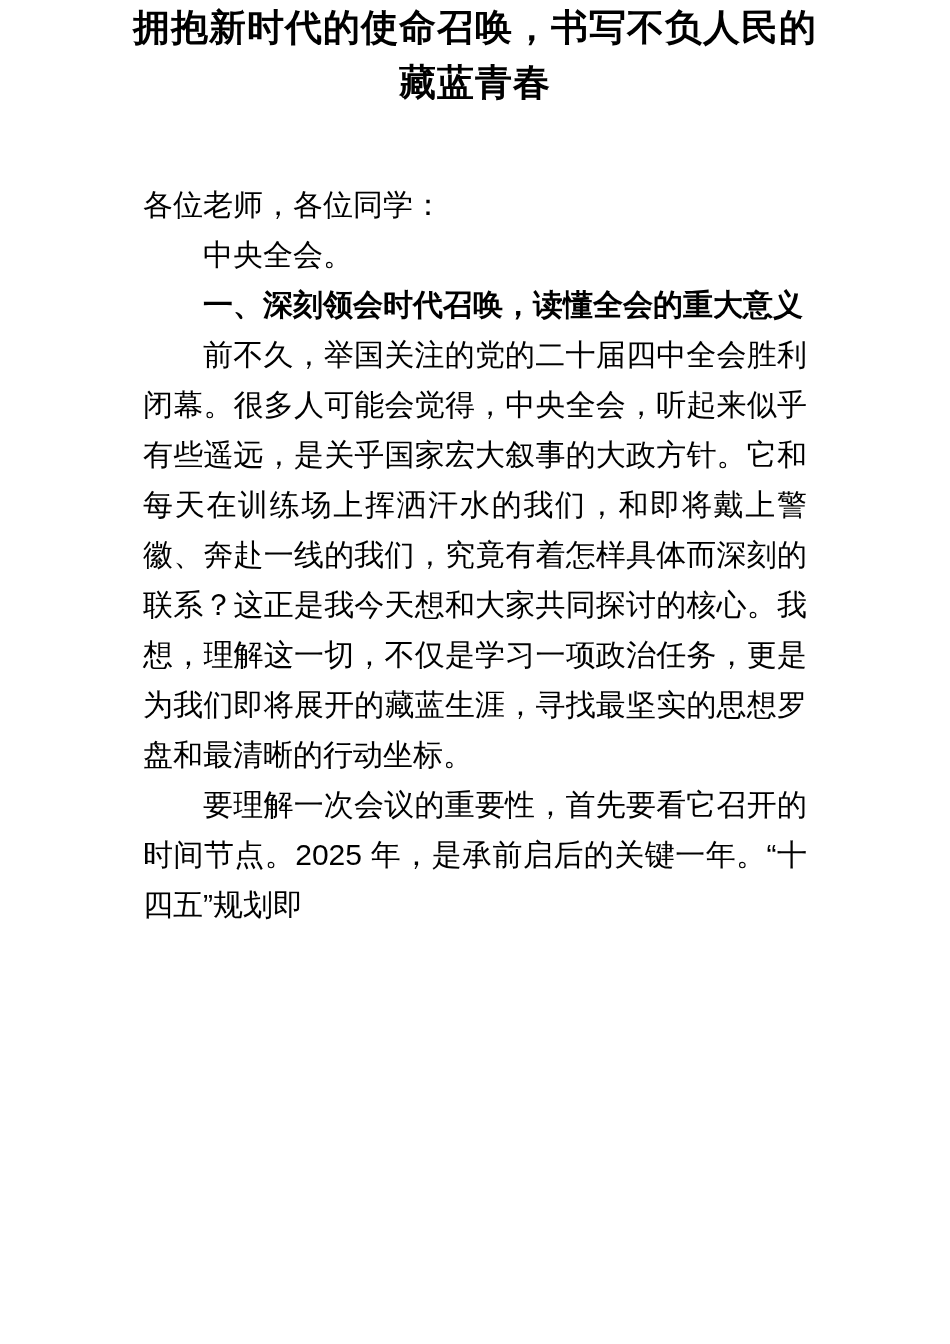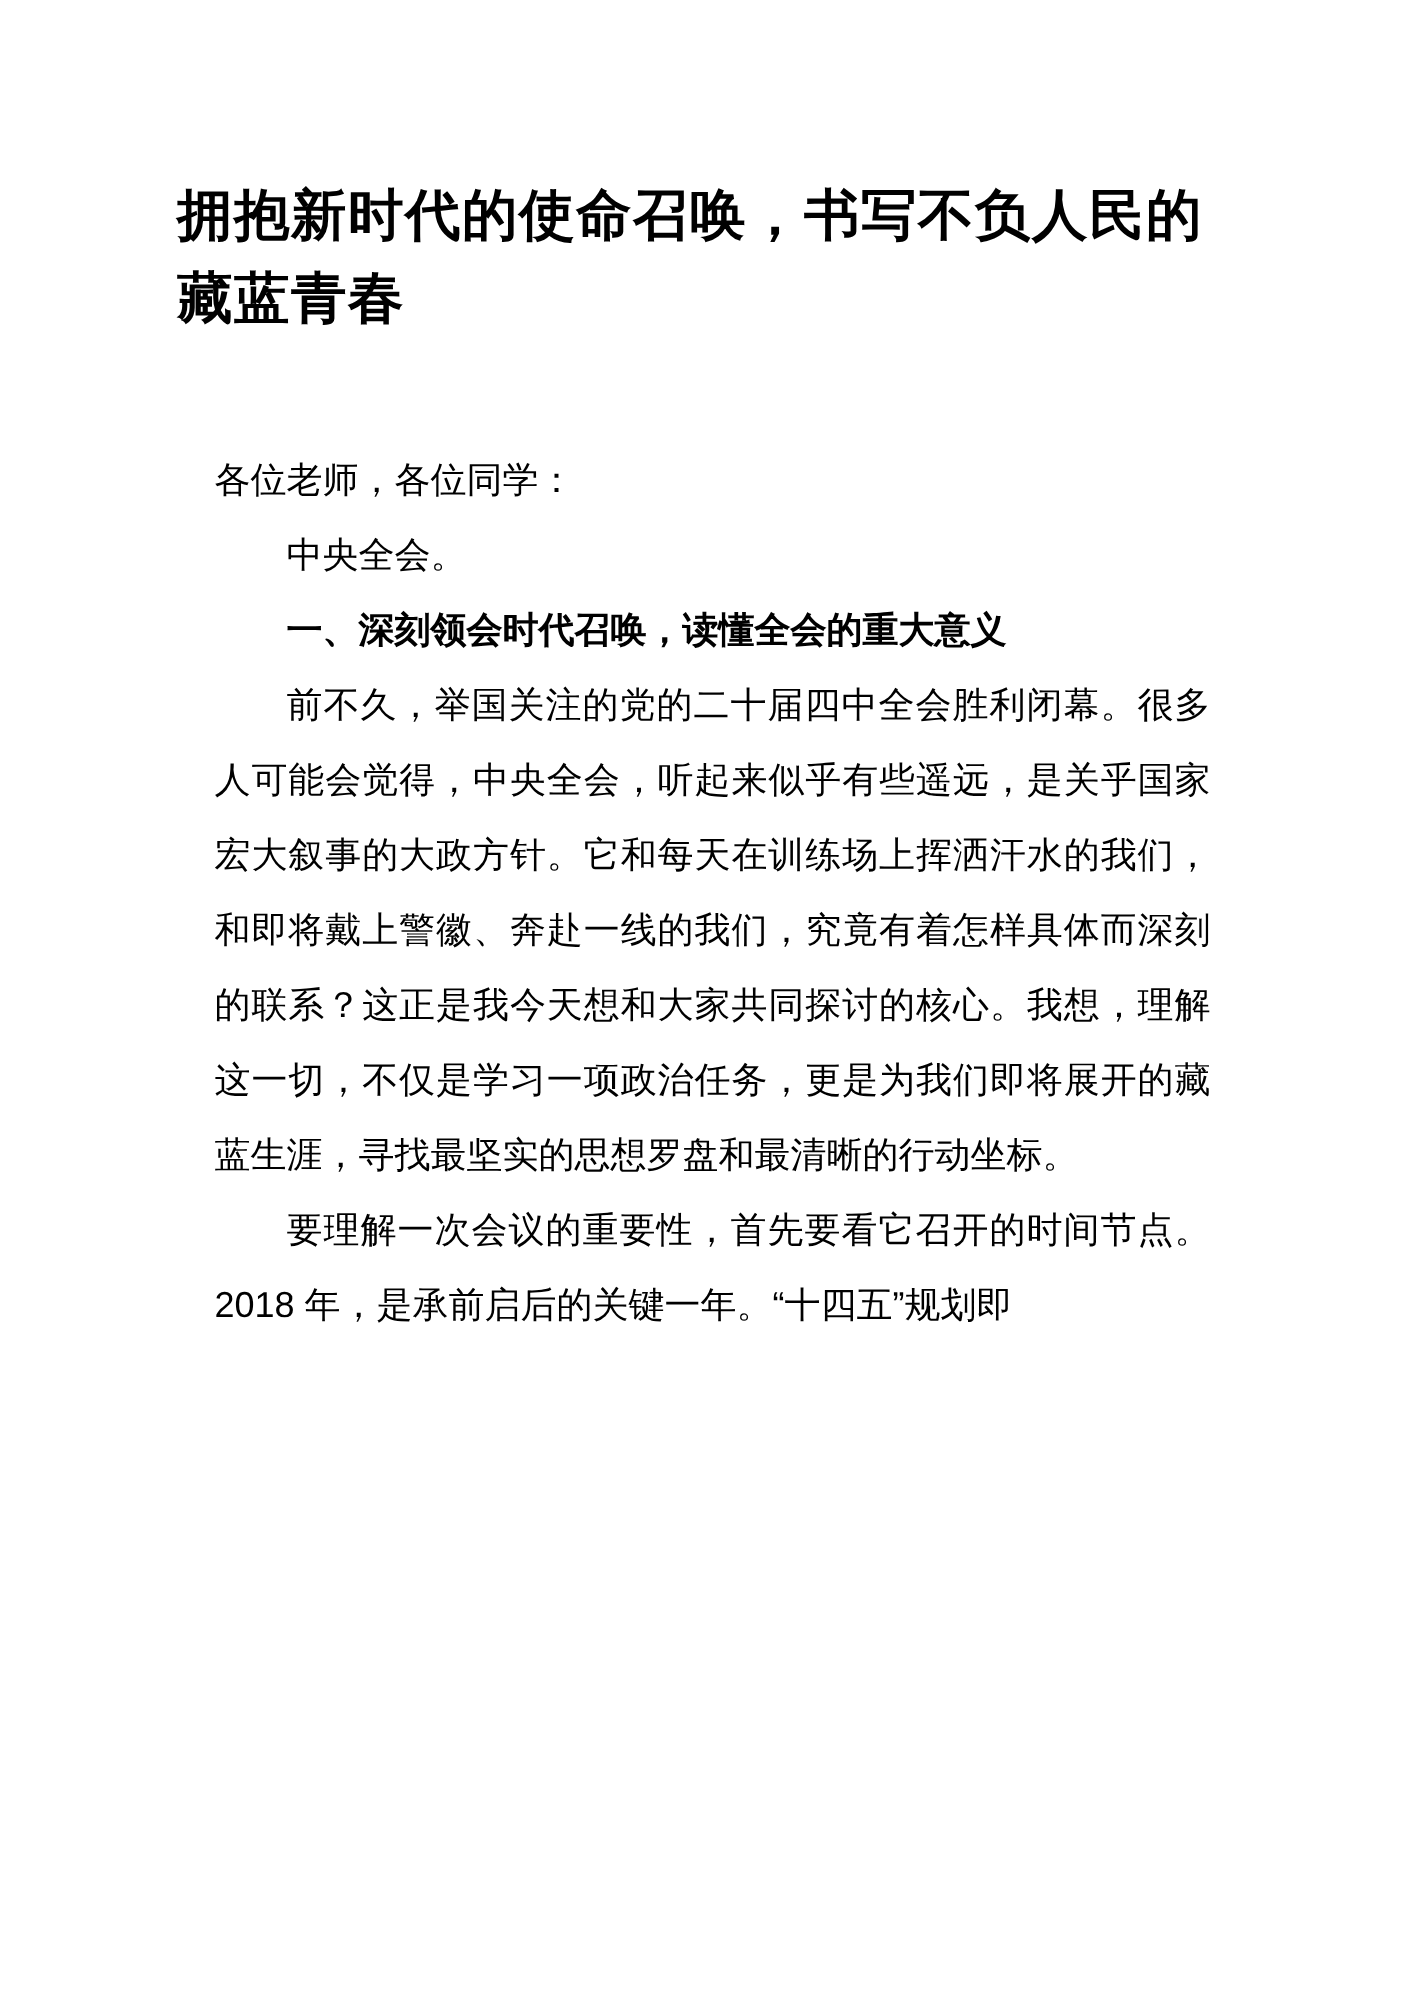--- a/index.html
+++ b/index.html
@@ -12,29 +12,29 @@
     width: 950px;
     height: 1344px;
     margin: 0 auto;
     background: #ffffff;
     color: #000000;
     overflow: hidden;
     font-family: "Liberation Sans", "DejaVu Sans", sans-serif;
   }
   .doc-title {
     margin: 0 118px;
-    padding-top: 116px;
     font-size: 37px;
     line-height: 55px;
     font-weight: 600;
+    text-align: center;
     letter-spacing: 1px;
   }
   .doc-body {
     margin: 70px 143px 0 143px;
-    font-size: 24px;
+    font-size: 30px;
     line-height: 50px;
     text-align: justify;
     text-justify: inter-character;
   }
   .para {
     margin: 0;
     font-weight: 400;
   }
   .para.indent {
     text-indent: 2em;
@@ -47,15 +47,15 @@
 <body>
 
 <div class="page">
   <h1 class="doc-title">拥抱新时代的使命召唤，书写不负人民的藏蓝青春</h1>
 
   <div class="doc-body">
     <p class="para">各位老师，各位同学：</p>
     <p class="para indent">中央全会。</p>
     <p class="para indent heading">一、深刻领会时代召唤，读懂全会的重大意义</p>
     <p class="para indent">前不久，举国关注的党的二十届四中全会胜利闭幕。很多人可能会觉得，中央全会，听起来似乎有些遥远，是关乎国家宏大叙事的大政方针。它和每天在训练场上挥洒汗水的我们，和即将戴上警徽、奔赴一线的我们，究竟有着怎样具体而深刻的联系？这正是我今天想和大家共同探讨的核心。我想，理解这一切，不仅是学习一项政治任务，更是为我们即将展开的藏蓝生涯，寻找最坚实的思想罗盘和最清晰的行动坐标。</p>
-    <p class="para indent">要理解一次会议的重要性，首先要看它召开的时间节点。2018 年，是承前启后的关键一年。“十四五”规划即</p>
+    <p class="para indent">要理解一次会议的重要性，首先要看它召开的时间节点。2025 年，是承前启后的关键一年。“十四五”规划即</p>
   </div>
 </div>
 
 </body></html>

